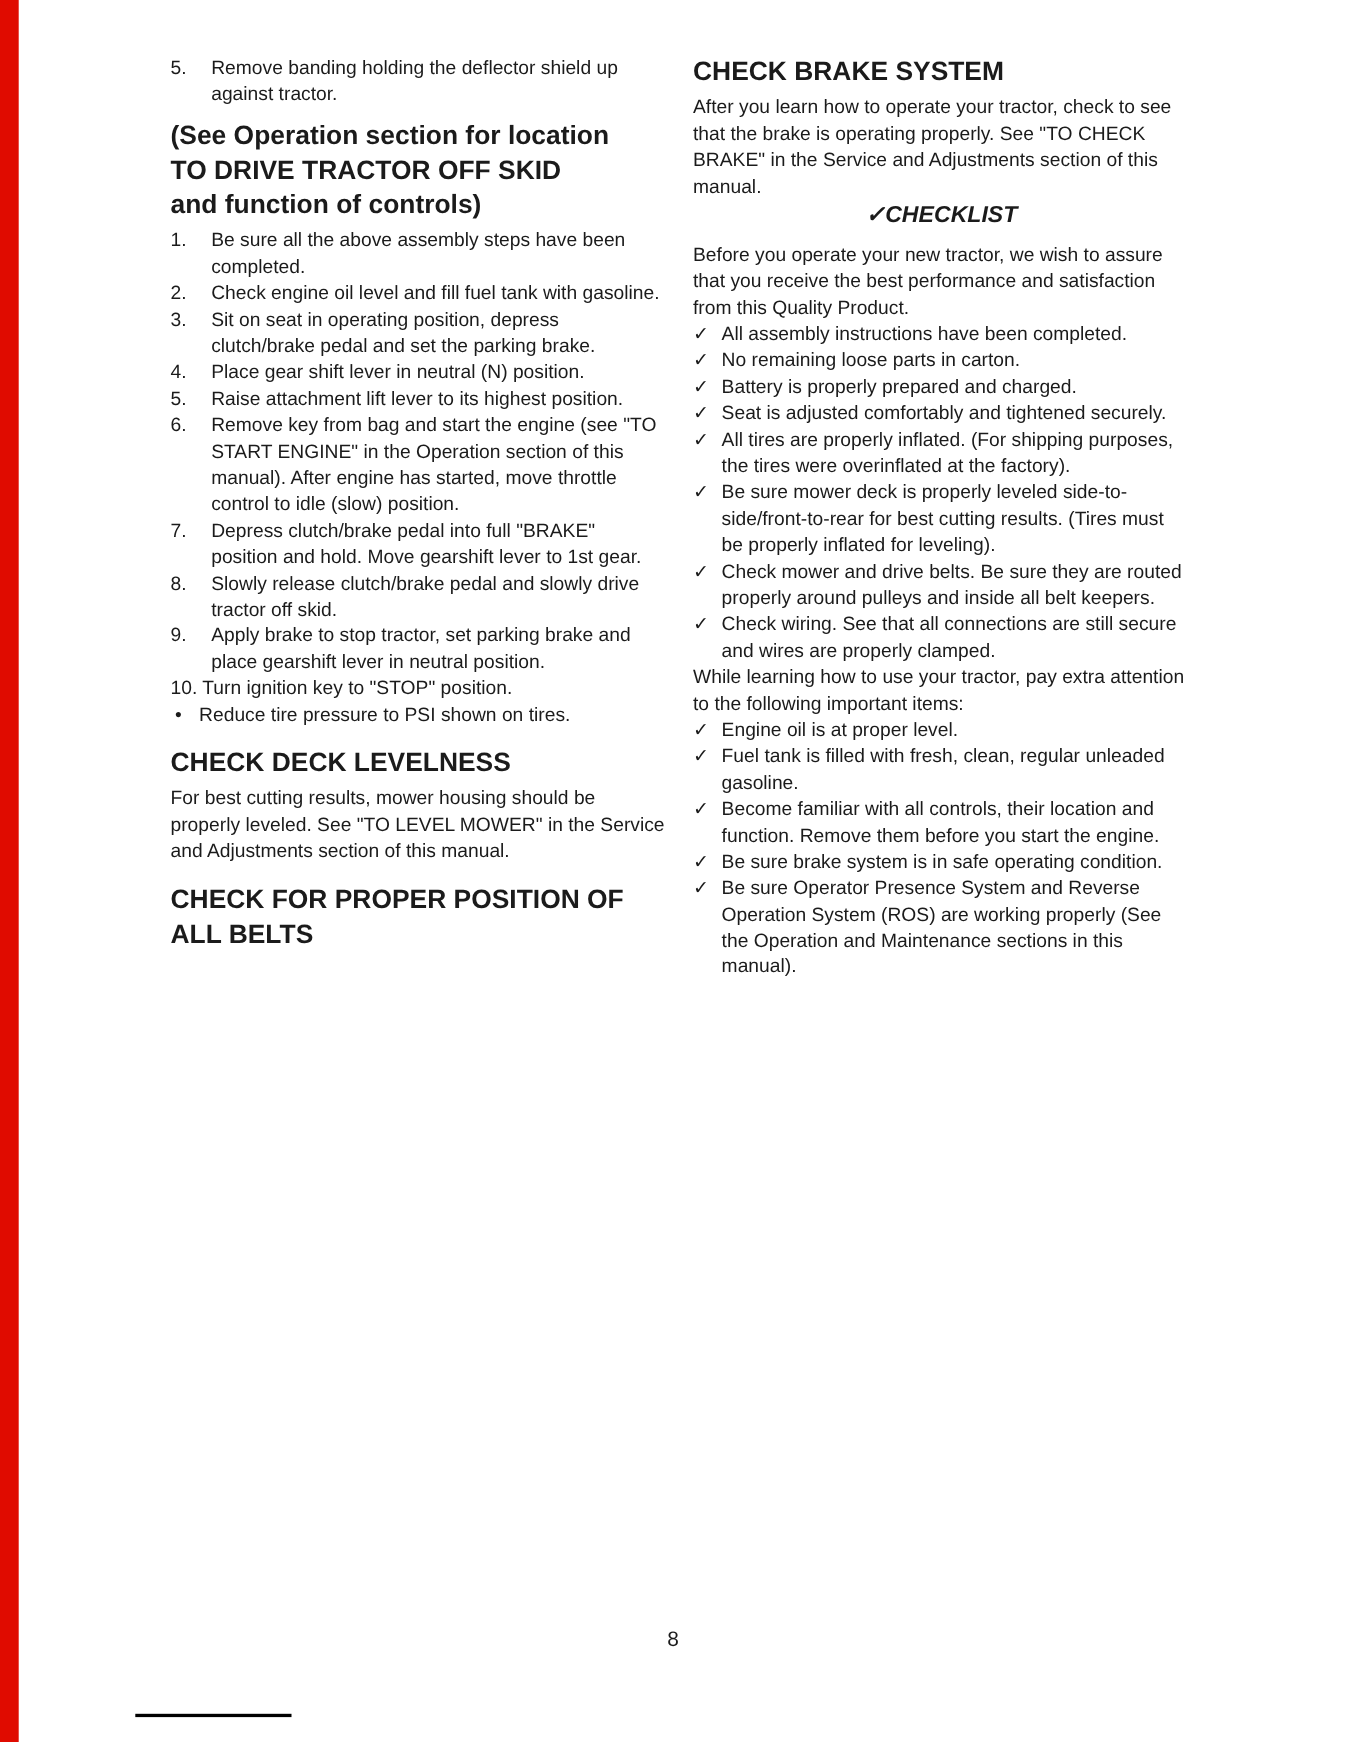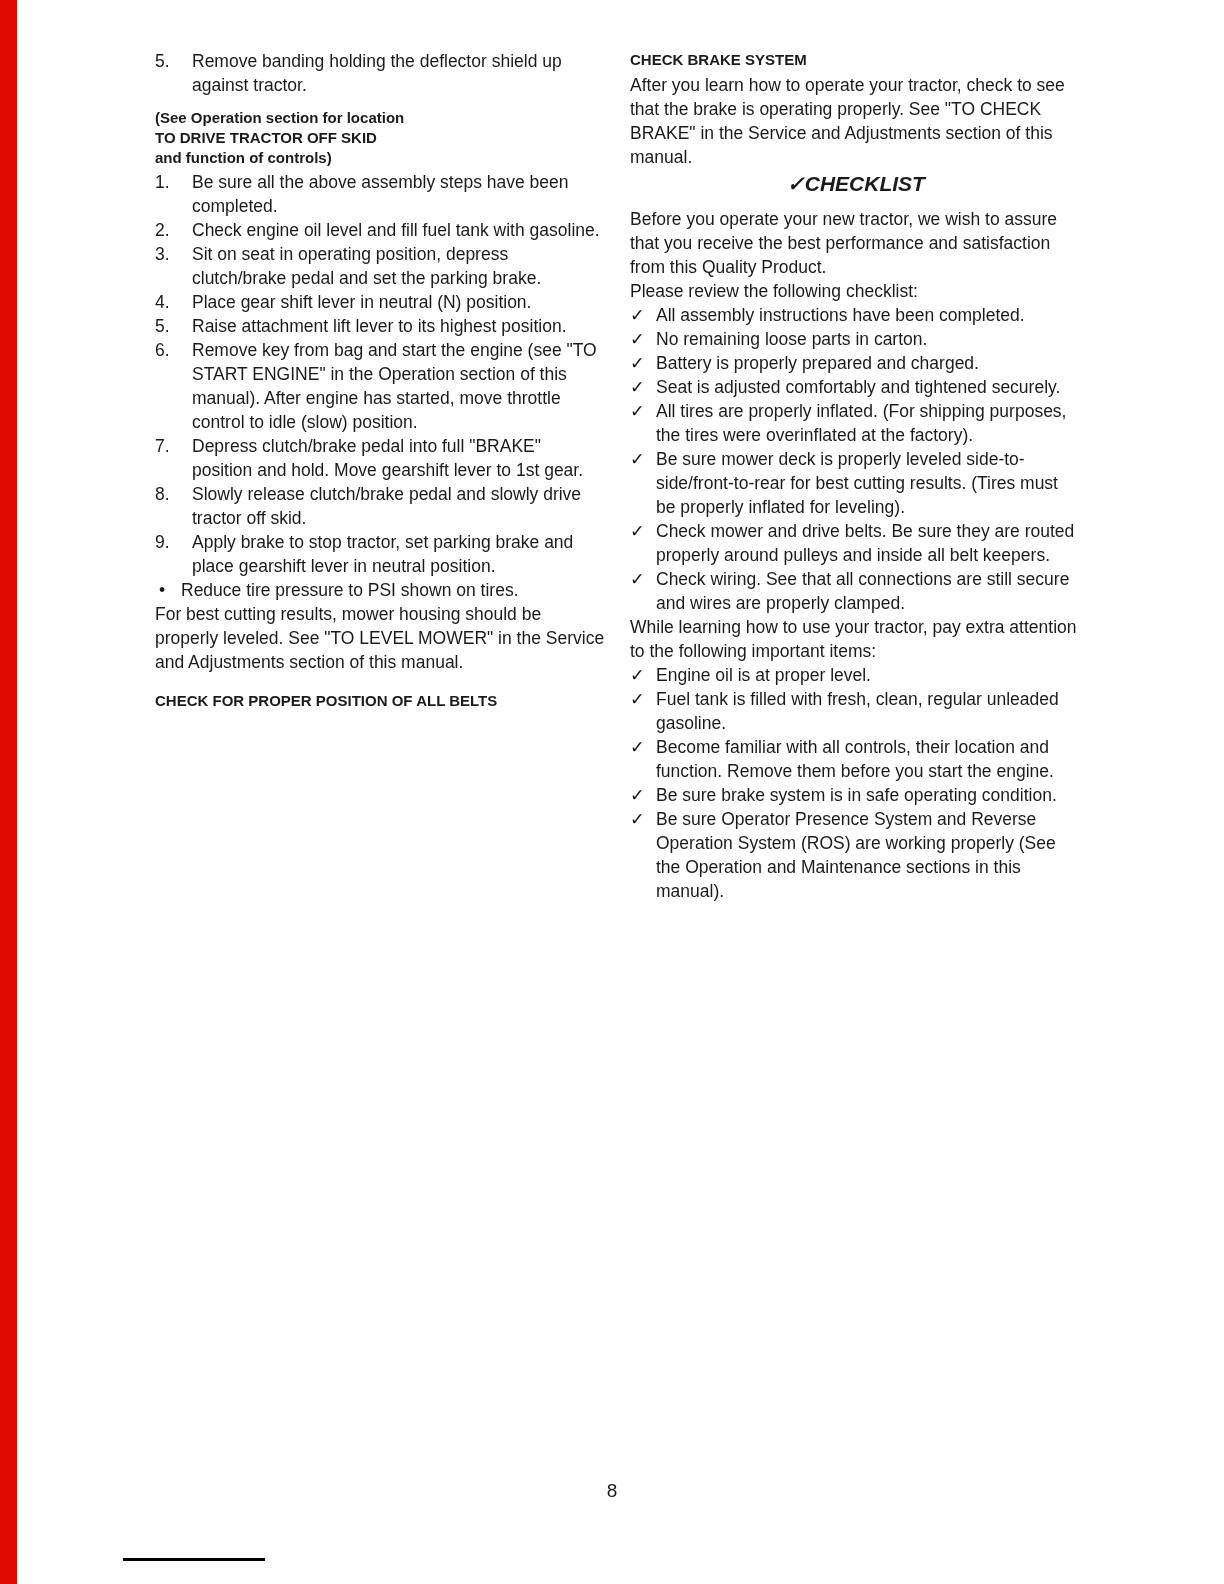--- a/index.html
+++ b/index.html
@@ -25,21 +25,21 @@
     top: 50px;
     width: 927px;
     display: flex;
     gap: 25px;
   }
   .col { font-size: 17.5px; line-height: 1.37; }
   .col-left  { width: 450px; }
   .col-right { width: 452px; }
 
   .h1 {
-    font-size: 15px;
+    font-size: 24px;
     font-weight: bold;
     line-height: 1.32;
   }
   .h1.tight { margin-bottom: 4px; }
   .mt-sm { margin-top: 10px; }
   .mt-md { margin-top: 16px; }
   .mt-xl { margin-top: 54px; }
 
   .num-item { display: flex; }
   .num-item .num { width: 37px; flex-shrink: 0; }
@@ -131,43 +131,44 @@
         <div class="num-item">
           <span class="num">8.</span>
           <span class="txt">Slowly release clutch/brake pedal and slowly drive tractor off skid.</span>
         </div>
         <div class="num-item">
           <span class="num">9.</span>
           <span class="txt">Apply brake to stop tractor, set parking brake and place gearshift lever in neutral position.</span>
         </div>
       </div>
 
+      <div>10. Turn ignition key to "STOP" position.</div>
 
       <div class="bullet-item">
         <span class="bul">•</span>
         <span class="txt">Reduce tire pressure to PSI shown on tires.</span>
       </div>
 
+      <div class="h1 mt-md tight">CHECK DECK LEVELNESS</div>
       <div>For best cutting results, mower housing should be properly leveled.  See "TO LEVEL MOWER" in the Service and Adjustments section of this manual.</div>
 
       <div class="h1 mt-md tight">CHECK FOR PROPER POSITION OF ALL BELTS</div>
 
     </div>
 
     <div class="col col-right">
 
       <div class="h1 tight">CHECK BRAKE SYSTEM</div>
       <div>After you learn how to operate your tractor, check to see that the brake is operating properly.  See "TO CHECK BRAKE" in the Service and Adjustments section of this manual.</div>
 
       <div class="checklist-heading">
         <span>✓</span><span>CHECKLIST</span>
       </div>
 
       <div>Before you operate  your new  tractor, we wish to assure that you receive the best performance and satisfaction from this Quality Product.</div>
-      <div>Please review the following checklist:</div>
 
       <div>
         <div class="check-item">
           <span class="chk">✓</span>
           <span class="txt">All assembly instructions have been completed.</span>
         </div>
         <div class="check-item">
           <span class="chk">✓</span>
           <span class="txt">No remaining loose parts in carton.</span>
         </div>

